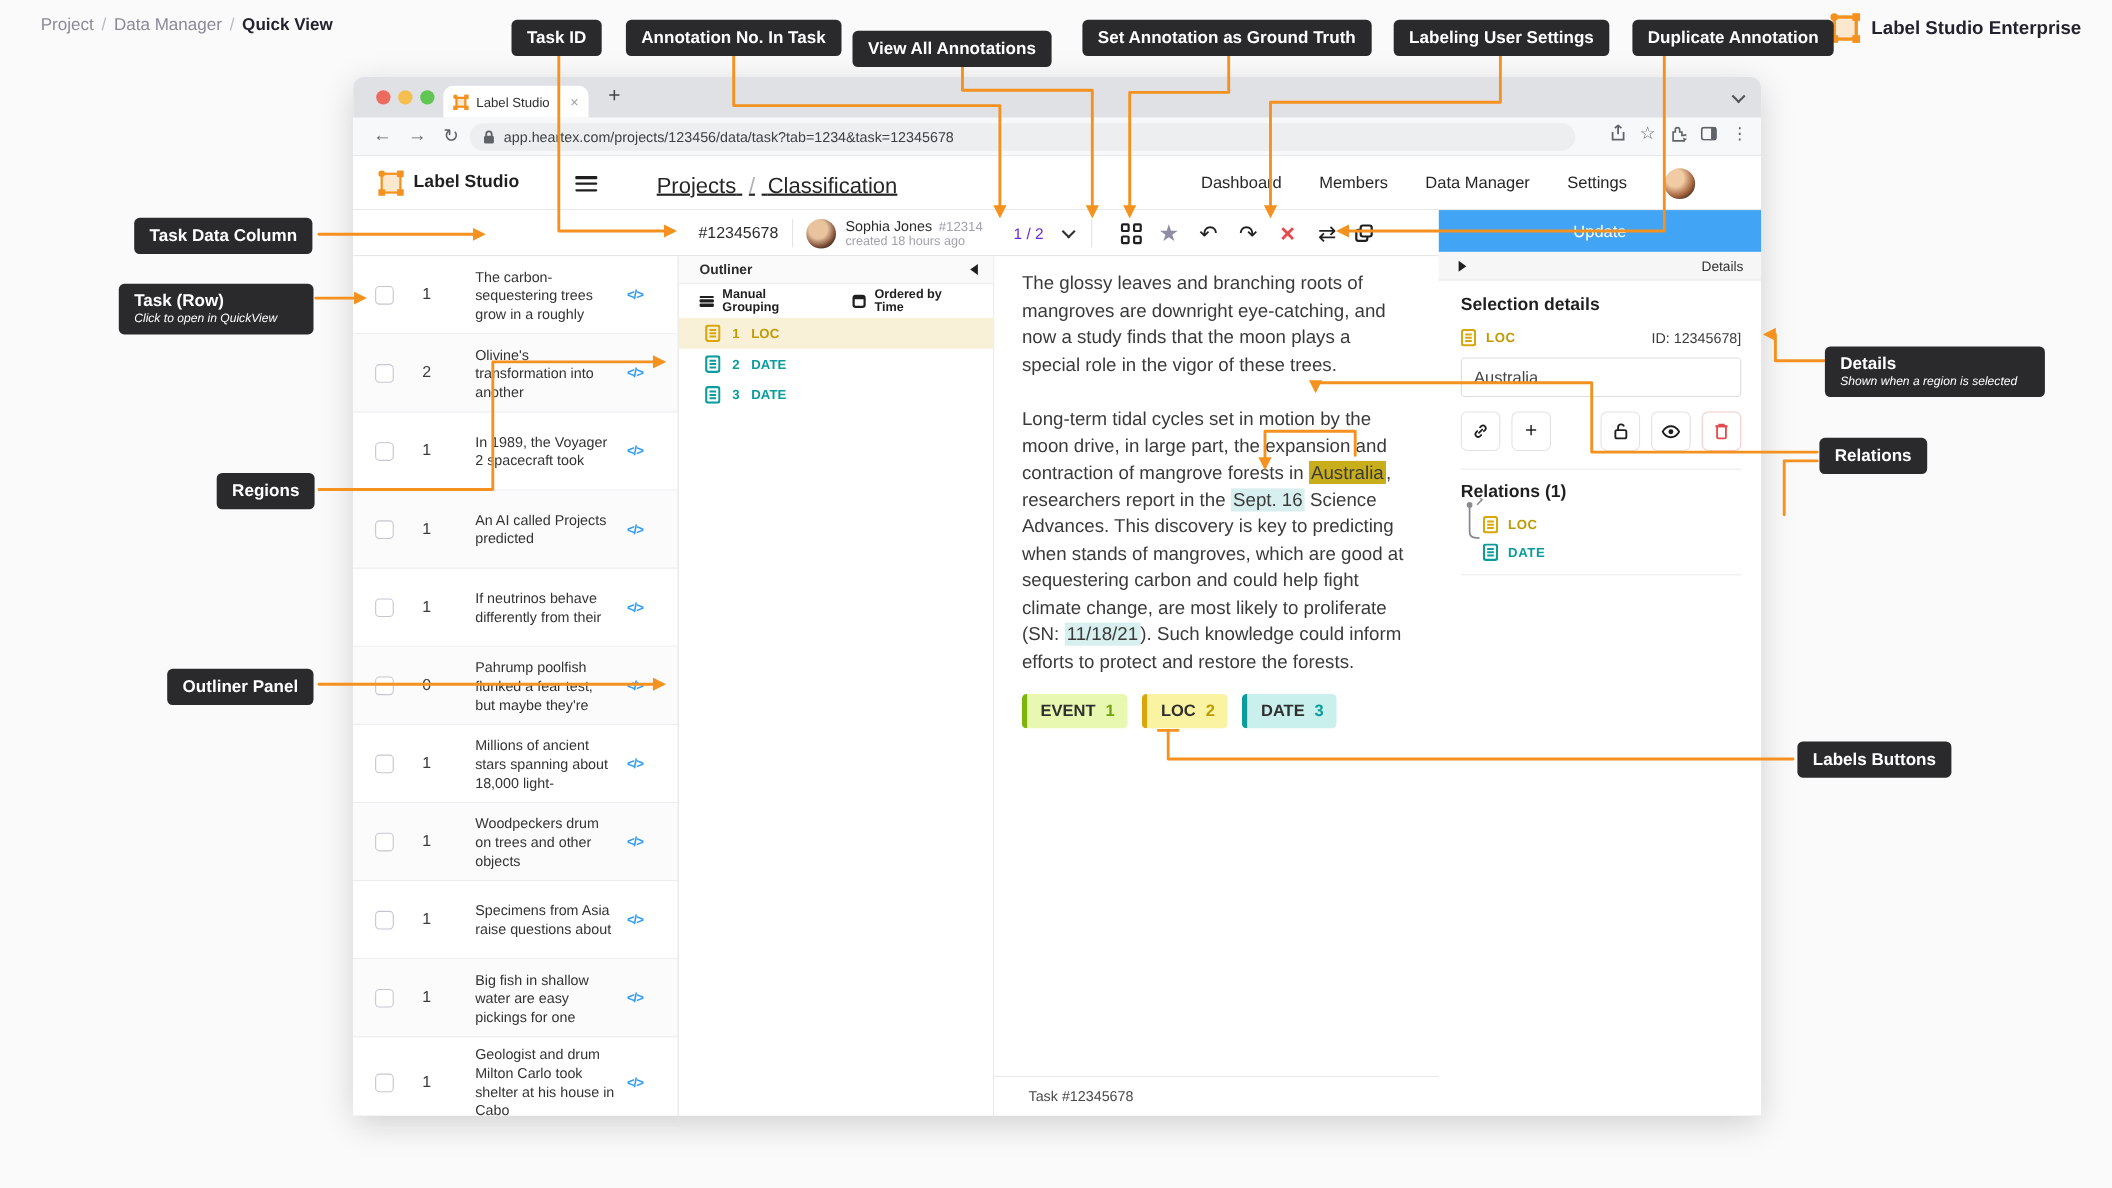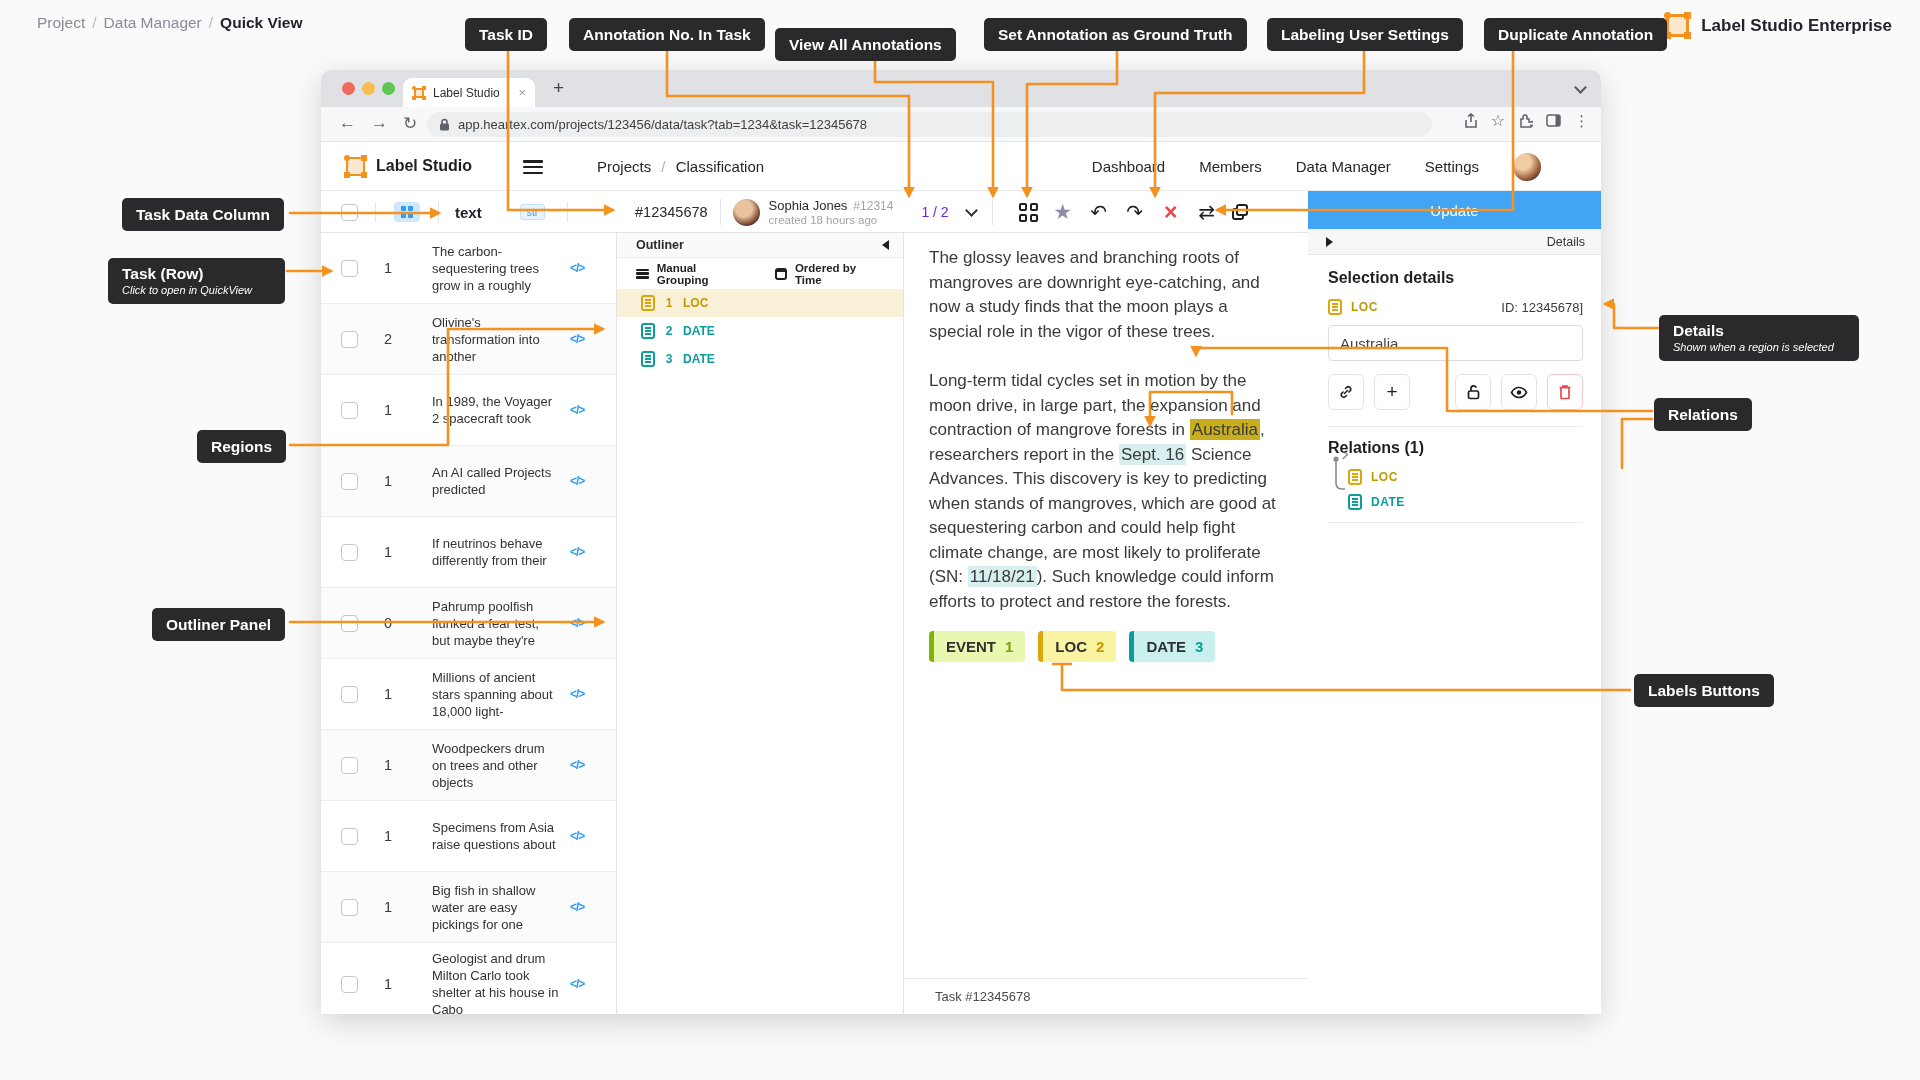--- a/index.html
+++ b/index.html
@@ -237,53 +237,37 @@
     </div>
 
     <div class="apphead">
       <span class="lslogo abs" style="left:23px;top:13px;width:23px;height:23px;"><i class="bx" style="border-width:2.5px;"></i><i class="h tl" style="width:6px;height:6px;"></i><i class="h tr" style="width:6px;height:6px;"></i><i class="h bl" style="width:6px;height:6px;"></i><i class="h br" style="width:6px;height:6px;"></i></span>
       <span class="logotxt abs" style="left:55px;top:15px;">Label Studio</span>
       <span class="burger abs" style="left:202px;top:18px;">
           <i></i>
           <i></i>
           <i></i>
         </span>
-      <span class="abs" style="left:276px;top:16px;font-size:15px;color:#262626;">
+      <span class="abs" style="left:276px;top:16px;font-size:20px;color:#262626;text-decoration:underline;">
         <span>Projects</span>
         <span style="color:#b0b0ba;margin:0 6px;">/</span>
         <span>Classification</span>
       </span>
       <div class="appnav">
         <span>Dashboard</span>
         <span>Members</span>
         <span>Data Manager</span>
         <span>Settings</span>
         <span class="avatar"></span>
       </div>
     </div>
   </div>
 
   <div class="band"></div>
 
-  <div class="tablehead">
-    <span class="cb" style="margin-left:20px;"></span>
-    <span class="colsep" style="margin-left:17px;"></span>
-    <span class="gridchip" style="margin-left:18px;">
-        <span class="gdots">
-          <i></i>
-          <i></i>
-          <i></i>
-          <i></i>
-        </span>
-      </span>
-    <span class="colsep" style="margin-left:18px;"></span>
-    <span style="margin-left:16px;font-size:15px;font-weight:bold;color:#23232e;">text</span>
-    <span class="strbadge" style="margin-left:38px;">str</span>
-    <span class="colsep" style="margin-left:22px;"></span>
-  </div>
 
   <div class="rows">
     <div class="trow">
         <span class="cb"></span>
         <span class="cnt">1</span>
         <span class="snip">The carbon-sequestering trees grow in a roughly</span>
         <span class="code">&lt;/&gt;</span>
       </div>
     <div class="trow">
         <span class="cb"></span>

